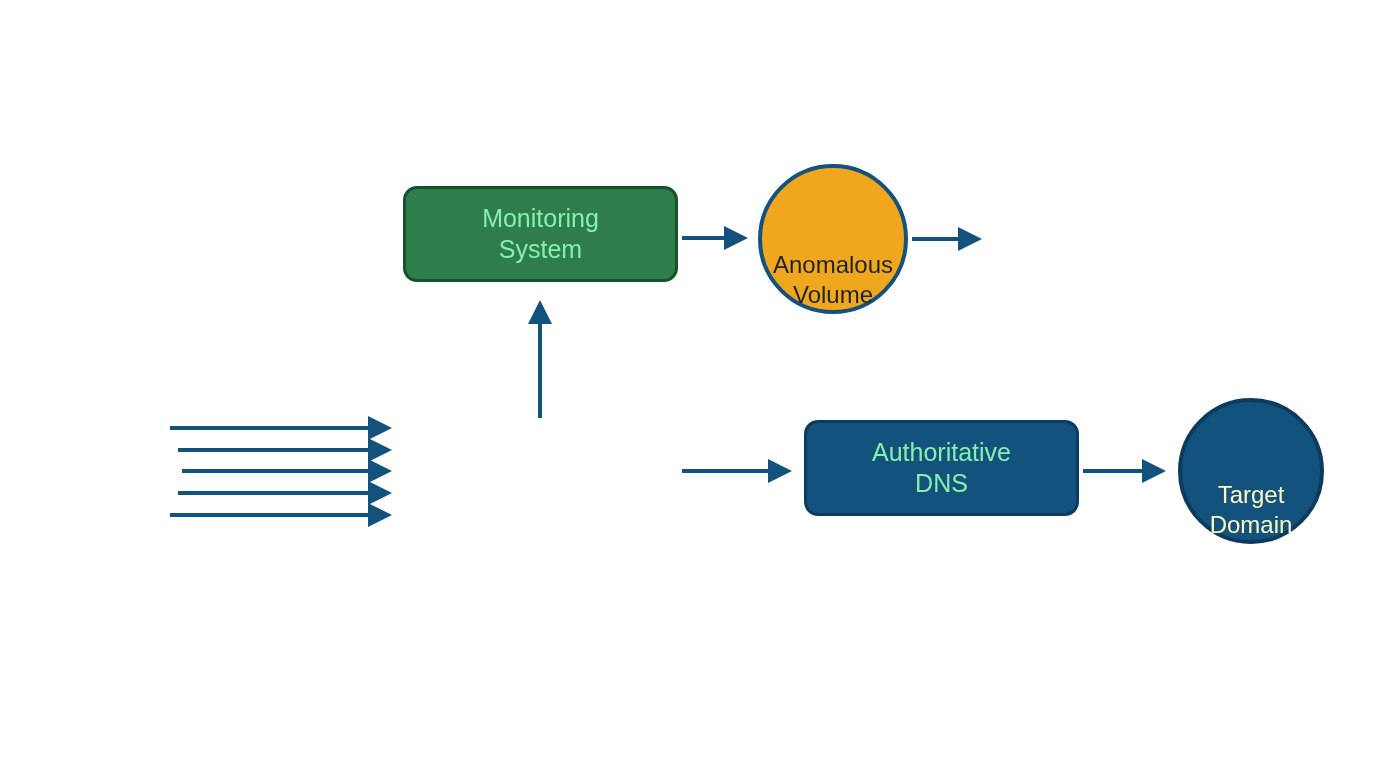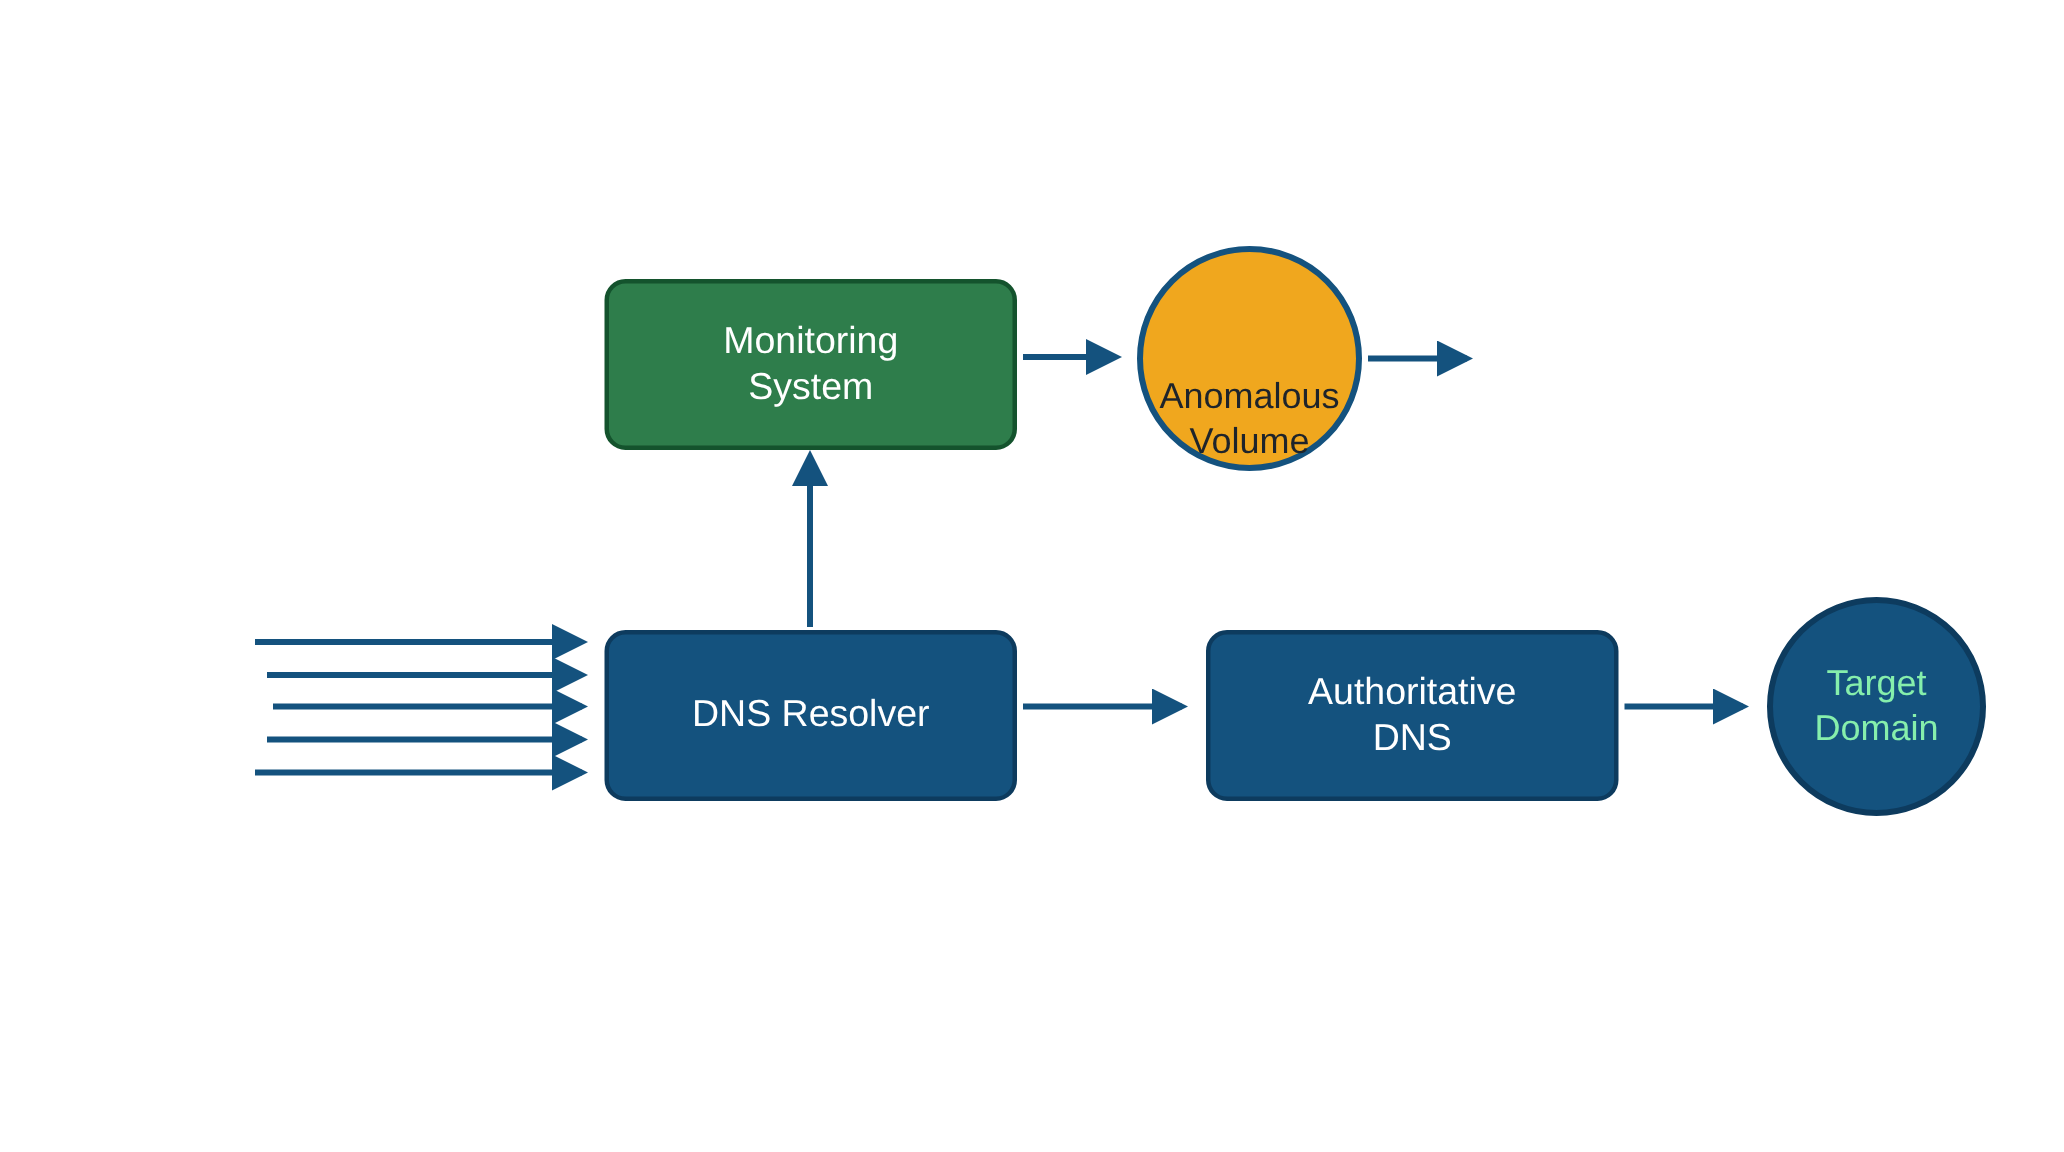--- a/index.html
+++ b/index.html
@@ -36,24 +36,24 @@
     align-items: center;
     justify-content: center;
     text-align: center;
     box-sizing: border-box;
     line-height: 1.25;
   }
   .node .label { padding: 0 14px; }
 
   .rect-node {
     width: 275px;
-    height: 114px;
+    height: 96px;
     border-radius: 14px;
     font-size: 25px;
-    color: #ffffff;
+    color: #86efac;
   }
   .rect-blue {
     background: var(--blue, #14527E);
     border: 3px solid var(--blueBorder, #0D3B5E);
   }
   .rect-green {
     background: var(--green, #2E7D4B);
     border: 3px solid var(--greenBorder, #14532D);
   }
 
@@ -70,21 +70,22 @@
   }
   .circle-orange.lg {
     width: 150px;
     height: 150px;
   }
   .circle-blue {
     width: 146px;
     height: 146px;
     background: var(--blue, #14527E);
     border: 4px solid var(--blueBorder, #0D3B5E);
-    color: #86efac;
+    color: #fef9c3;
+    align-items: flex-end;
   }
 
   
   #node-attacker        { left: 54px;   top: 398px; }
   #node-monitoring      { left: 403px;  top: 186px; }
   #node-dns-resolver    { left: 403px;  top: 420px; }
   #node-anomalous       { left: 758px;  top: 164px; align-items: flex-end; }
   #node-alert           { left: 993px;  top: 164px; }
   #node-authoritative   { left: 804px;  top: 420px; }
   #node-target          { left: 1178px; top: 398px; }
@@ -118,23 +119,20 @@
     <line class="edge" x1="682" y1="471" x2="788" y2="471" marker-end="url(#arrowhead)"></line>
 
     <line class="edge" x1="1083" y1="471" x2="1162" y2="471" marker-end="url(#arrowhead)"></line>
   </svg>
 
 
   <div class="node rect-node rect-green" id="node-monitoring">
     <span class="label" style="max-width:170px;">Monitoring System</span>
   </div>
 
-  <div class="node rect-node rect-blue" id="node-dns-resolver">
-    <span class="label">DNS Resolver</span>
-  </div>
 
   <div class="node circle-node circle-orange lg" id="node-anomalous">
     <span class="label" style="max-width:130px;">Anomalous Volume</span>
   </div>
 
 
   <div class="node rect-node rect-blue" id="node-authoritative">
     <span class="label" style="max-width:180px;">Authoritative DNS</span>
   </div>
 

